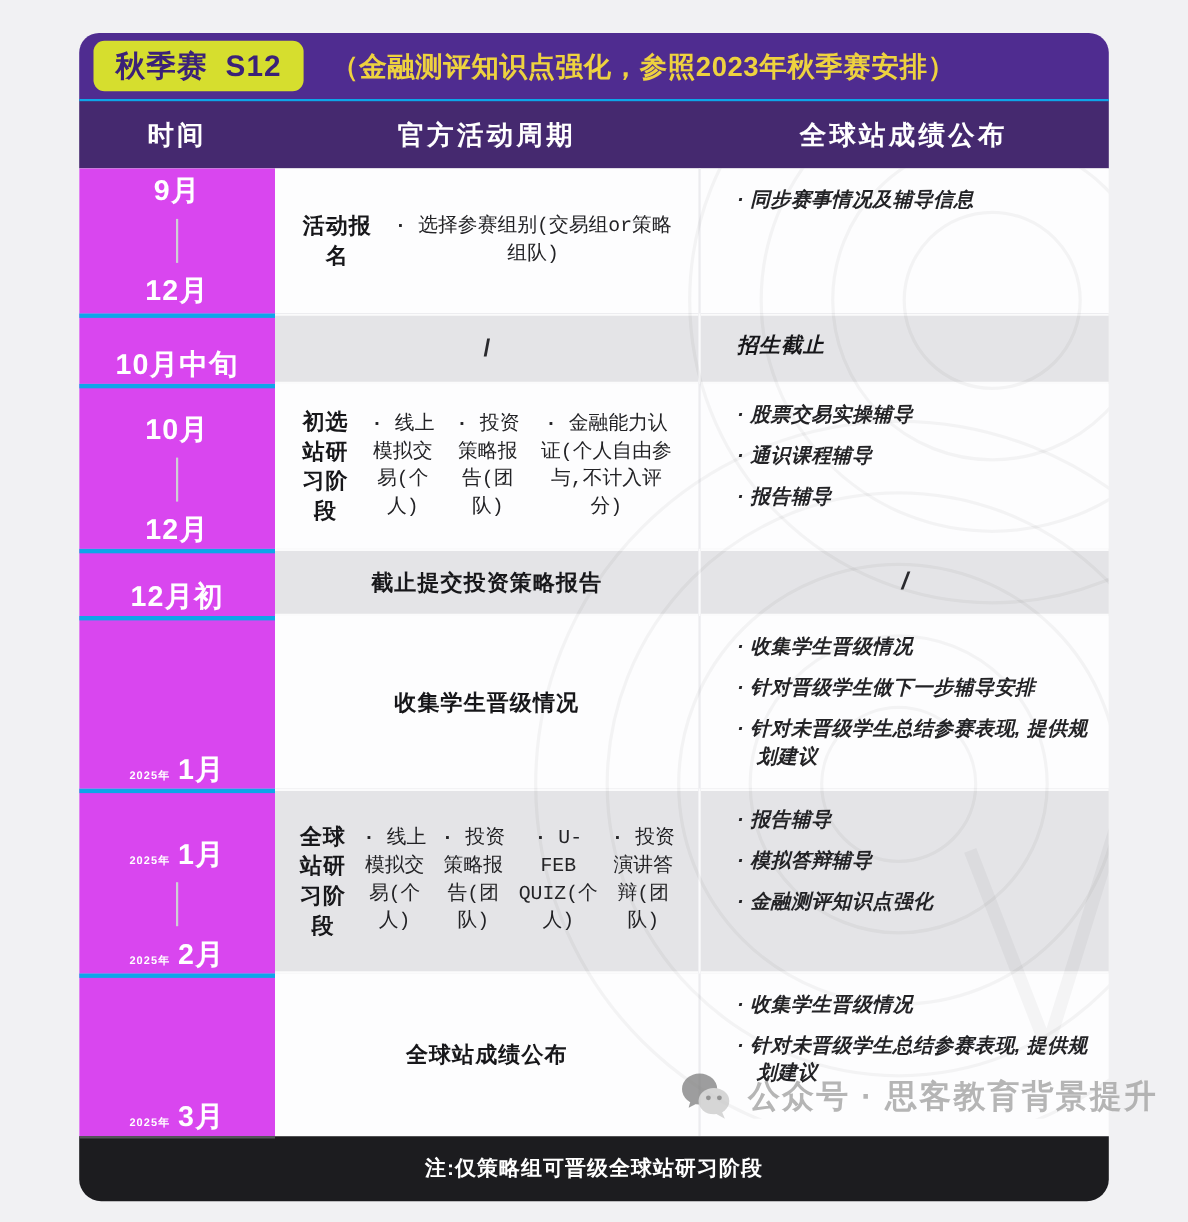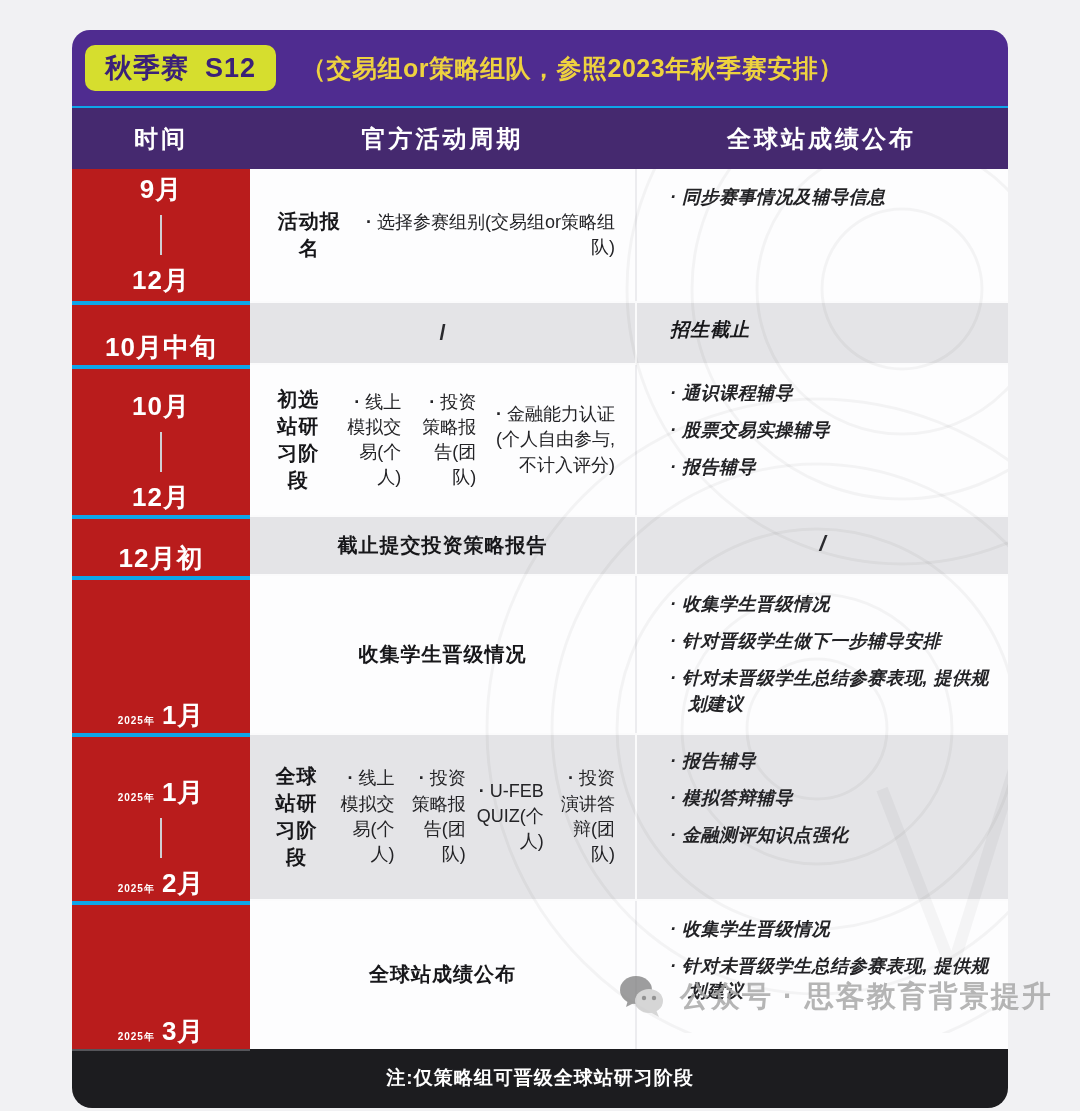--- a/index.html
+++ b/index.html
@@ -6,21 +6,21 @@
   body{
     width:1080px;height:1111px;position:relative;
     background:#f1f1f3;
     font-family:"Liberation Sans","DejaVu Sans",sans-serif;
     overflow:hidden;
   }
   .card{position:absolute;left:72px;top:30px;width:936px;}
 
   
   .band{
-    height:76px;background:#4f2c90;border-radius:18px 18px 0 0;
+    height:60px;background:#4f2c90;border-radius:18px 18px 0 0;
     display:flex;align-items:center;position:relative;
   }
   .badge{
     margin-left:13px;height:46px;background:#d6de2e;border-radius:10px;
     display:flex;align-items:center;gap:16px;padding:0 20px;
     color:#3b2178;font-weight:800;font-size:27px;letter-spacing:1px;
   }
   .subtitle{margin-left:25px;color:#eed23f;font-weight:700;font-size:25px;letter-spacing:.5px;}
 
   
@@ -34,21 +34,21 @@
   
   .tbody{position:relative;overflow:hidden;}
   .deco{position:absolute;inset:0;z-index:3;pointer-events:none;}
 
   .row{display:grid;grid-template-columns:178px 385px 373px;}
   .row-1{min-height:132px}.row-2{min-height:64px}.row-3{min-height:150px}
   .row-4{min-height:61px}.row-5{min-height:141px}.row-6{min-height:168px}
   .row-7{min-height:148px}
 
   .tcell{
-    background:#b91c1c;color:#fff;position:relative;
+    background:#d946ef;color:#fff;position:relative;
     display:flex;flex-direction:column;align-items:center;justify-content:center;
     box-sizing:border-box;
   }
   .row + .row .tcell{border-top:4px solid #0ea5e9;justify-content:flex-end;}
   .t-line{display:flex;align-items:baseline;gap:7px;position:relative;z-index:4;}
   .t-pre{font-size:10px;font-weight:600;letter-spacing:1px;}
   .t-big{font-size:26px;font-weight:800;letter-spacing:1px;}
   .t-conn{width:2px;height:40px;background:#cfcfd4;margin:8px 0;position:relative;z-index:4;}
 
   .ocell,.ccell{position:relative;box-sizing:border-box;}
@@ -59,21 +59,21 @@
   .row.white .ocell,.row.white .ccell{background:#fdfdfe;}
   .row.gray  .ocell,.row.gray  .ccell{
     background:#e4e4e7;border-left-color:#fafafb;
     box-shadow:inset 0 2px 0 rgba(255,255,255,.85), inset 0 -2px 0 rgba(255,255,255,.85);
   }
   .ocell>*,.ccell>*{position:relative;z-index:4;}
 
   .cell-title{font-size:20px;font-weight:800;color:#17171a;text-align:center;letter-spacing:1px;}
   .b-item{font-size:18px;color:#232326;line-height:1.4;}
   .b-item::before{content:"· ";font-weight:900;}
-  .ocell .b-item{font-weight:500;text-align:right;}
+  .ocell .b-item{font-weight:500;text-align:center;font-family:Liberation Mono, monospace;}
   .ccell .b-item{font-weight:700;padding-left:18px;text-indent:-18px;letter-spacing:.5px;}
   .plain{font-size:19px;font-weight:800;color:#17171a;letter-spacing:1px;}
   .slash{font-size:22px;font-weight:700;color:#2a2a2e;}
   .center-cell{align-items:center;padding-left:18px;}
 
   
   .tfoot{
     height:59px;background:#1c1c1f;border-radius:0 0 20px 20px;
     display:flex;align-items:center;justify-content:center;position:relative;
   }
@@ -91,21 +91,21 @@
 </head>
 <body>
 
 <div class="card">
 
   <div class="band">
     <div class="badge">
       <span>秋季赛</span>
       <span>S12</span>
     </div>
-    <div class="subtitle">（交易组or策略组队，参照2023年秋季赛安排）</div>
+    <div class="subtitle">（金融测评知识点强化，参照2023年秋季赛安排）</div>
   </div>
 
   <div class="thead">
     <div class="th">时间</div>
     <div class="th">官方活动周期</div>
     <div class="th">全球站成绩公布</div>
   </div>
 
   <div class="tbody">
 
@@ -167,22 +167,22 @@
             <span class="t-big">12月</span>
           </div>
       </div>
       <div class="ocell">
         <div class="cell-title">初选站研习阶段</div>
         <div class="b-item">线上模拟交易(个人)</div>
         <div class="b-item">投资策略报告(团队)</div>
         <div class="b-item">金融能力认证(个人自由参与,不计入评分)</div>
       </div>
       <div class="ccell">
+        <div class="b-item">股票交易实操辅导</div>
         <div class="b-item">通识课程辅导</div>
-        <div class="b-item">股票交易实操辅导</div>
         <div class="b-item">报告辅导</div>
       </div>
     </div>
 
     <div class="row row-4 gray">
       <div class="tcell">
         <div class="t-line">
             <span class="t-big">12月初</span>
           </div>
       </div>

